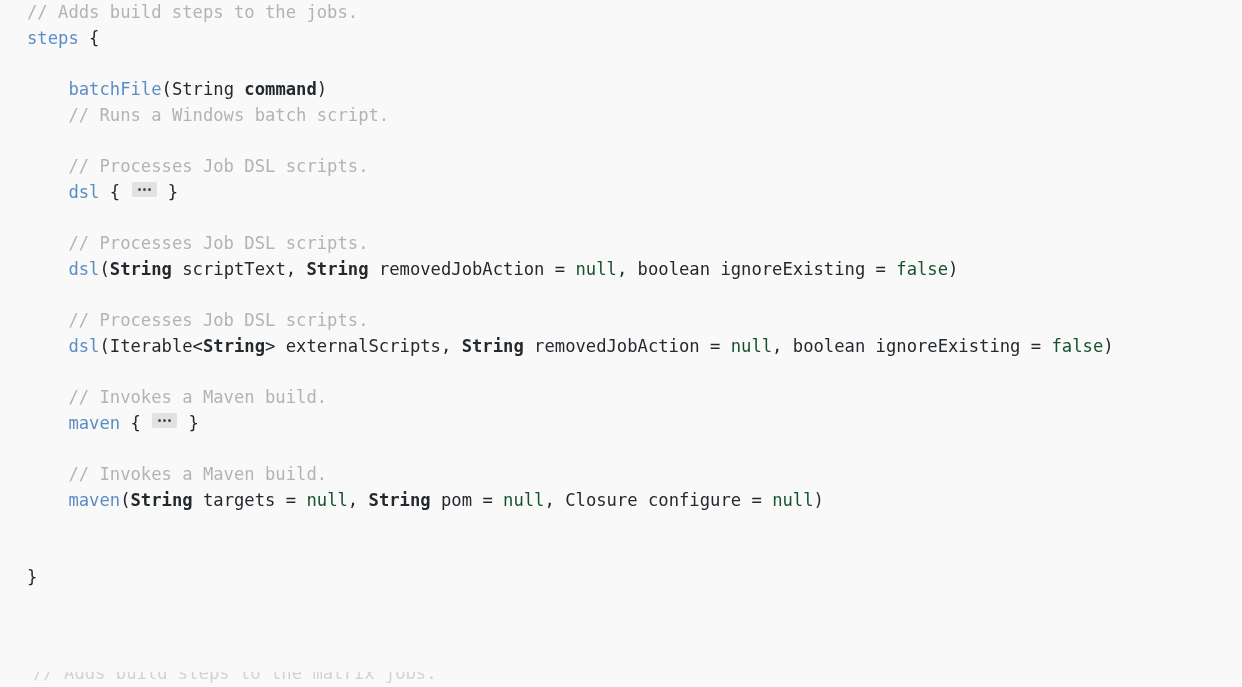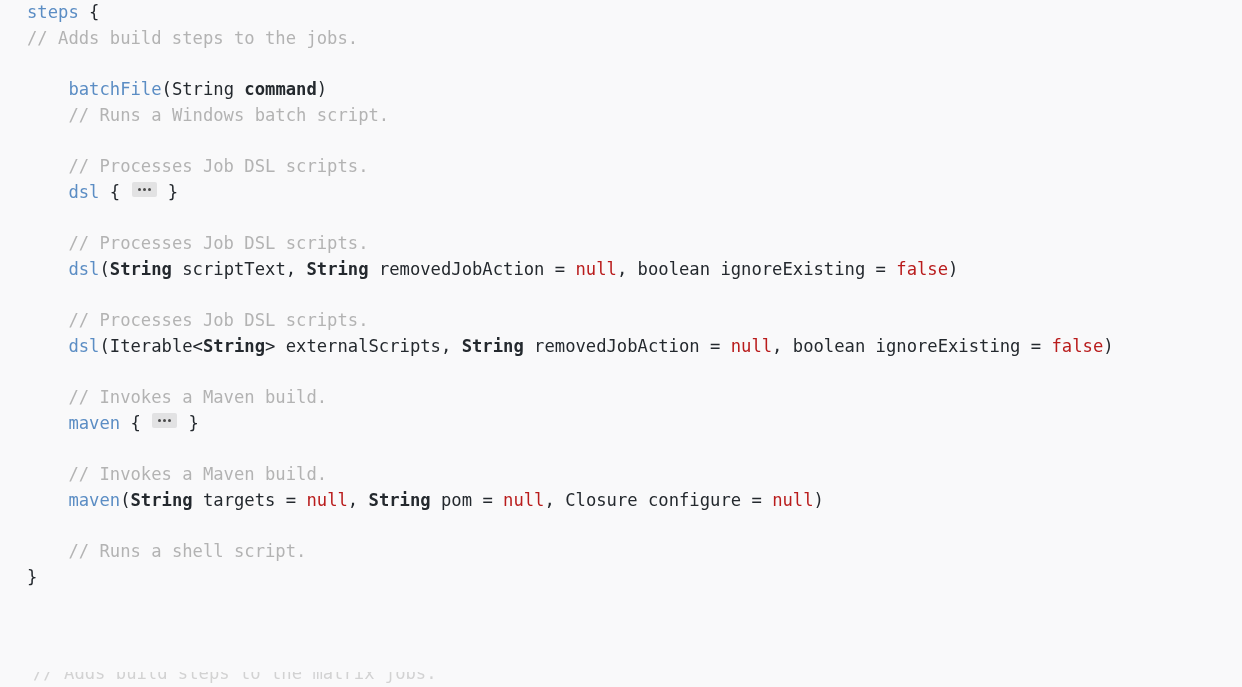--- a/index.html
+++ b/index.html
@@ -31,21 +31,21 @@
     color: #24292e;
     font-family: "DejaVu Sans Mono", "Liberation Mono", monospace;
   }
   .line.blank {
     color: transparent;
   }
   
   .cmt   { color: #b3b3b3; }
   .fn    { color: #5b8dc4; }
   .kw    { color: #24292e; font-weight: bold; }
-  .lit   { color: #b91c1c; }
+  .lit   { color: #14532d; }
   .plain { color: #24292e; }
 
   .ellipsis-btn {
     display: inline-block;
     background: #e2e2e3;
     border-radius: 2px;
     padding: 0px 5px;
     margin: 0 1px;
     line-height: 14px;
     height: 15px;
@@ -76,42 +76,42 @@
     top: -11px;
     opacity: 0.55;
     padding-left: 33px;
   }
 </style>
 </head>
 <body>
 
 <div id="code">
   <div id="code-lines">
+      <div class="line" id="line-1"><span class="cmt">// Adds build steps to the jobs.</span></div>
       <div class="line" id="line-2"><span class="fn">steps</span><span class="plain"> {</span></div>
-      <div class="line" id="line-1"><span class="cmt">// Adds build steps to the jobs.</span></div>
       <div class="line blank" id="line-3">&nbsp;</div>
       <div class="line" id="line-5"><span>    </span><span class="fn">batchFile</span><span class="plain">(String </span><span class="kw">command</span><span class="plain">)</span></div>
       <div class="line" id="line-4"><span>    </span><span class="cmt">// Runs a Windows batch script.</span></div>
       <div class="line blank" id="line-6">&nbsp;</div>
       <div class="line" id="line-7"><span>    </span><span class="cmt">// Processes Job DSL scripts.</span></div>
       <div class="line" id="line-8"><span>    </span><span class="fn">dsl</span><span class="plain"> { </span><span class="ellipsis-btn"><span class="dot"></span><span class="dot"></span><span class="dot"></span></span><span class="plain"> }</span></div>
       <div class="line blank" id="line-9">&nbsp;</div>
       <div class="line" id="line-10"><span>    </span><span class="cmt">// Processes Job DSL scripts.</span></div>
       <div class="line" id="line-11"><span>    </span><span class="fn">dsl</span><span class="plain">(</span><span class="kw">String</span><span class="plain"> scriptText, </span><span class="kw">String</span><span class="plain"> removedJobAction = </span><span class="lit">null</span><span class="plain">, boolean ignoreExisting = </span><span class="lit">false</span><span class="plain">)</span></div>
       <div class="line blank" id="line-12">&nbsp;</div>
       <div class="line" id="line-13"><span>    </span><span class="cmt">// Processes Job DSL scripts.</span></div>
       <div class="line" id="line-14" style="white-space: pre-wrap; padding-right: 60px; text-indent: 0px; height: auto;"><span>    </span><span class="fn">dsl</span><span class="plain">(Iterable&lt;</span><span class="kw">String</span><span class="plain">&gt; externalScripts, </span><span class="kw">String</span><span class="plain"> removedJobAction = </span><span class="lit">null</span><span class="plain">, boolean ignoreExisting = </span><span class="lit">false</span><span class="plain">)</span></div>
       <div class="line blank" id="line-15">&nbsp;</div>
       <div class="line" id="line-16"><span>    </span><span class="cmt">// Invokes a Maven build.</span></div>
       <div class="line" id="line-17"><span>    </span><span class="fn">maven</span><span class="plain"> { </span><span class="ellipsis-btn"><span class="dot"></span><span class="dot"></span><span class="dot"></span></span><span class="plain"> }</span></div>
       <div class="line blank" id="line-18">&nbsp;</div>
       <div class="line" id="line-19"><span>    </span><span class="cmt">// Invokes a Maven build.</span></div>
       <div class="line" id="line-20"><span>    </span><span class="fn">maven</span><span class="plain">(</span><span class="kw">String</span><span class="plain"> targets = </span><span class="lit">null</span><span class="plain">, </span><span class="kw">String</span><span class="plain"> pom = </span><span class="lit">null</span><span class="plain">, Closure configure = </span><span class="lit">null</span><span class="plain">)</span></div>
       <div class="line blank" id="line-21">&nbsp;</div>
-      <div class="line" id="line-22"><span>    </span><span class="cmt">// Runs a shell script.</span></div>
+      <div class="line" id="line-22"><span>    </span></div>
       <div class="line" id="line-24"><span class="plain">}</span></div>
       <div class="line blank" id="line-25">&nbsp;</div>
     </div>
   <div class="cut-line">
     <div id="cut-line-slot">
         <div class="line" id="line-cut"><span class="cmt">// Adds build steps to the matrix jobs.</span></div>
       </div>
   </div>
 </div>
 

